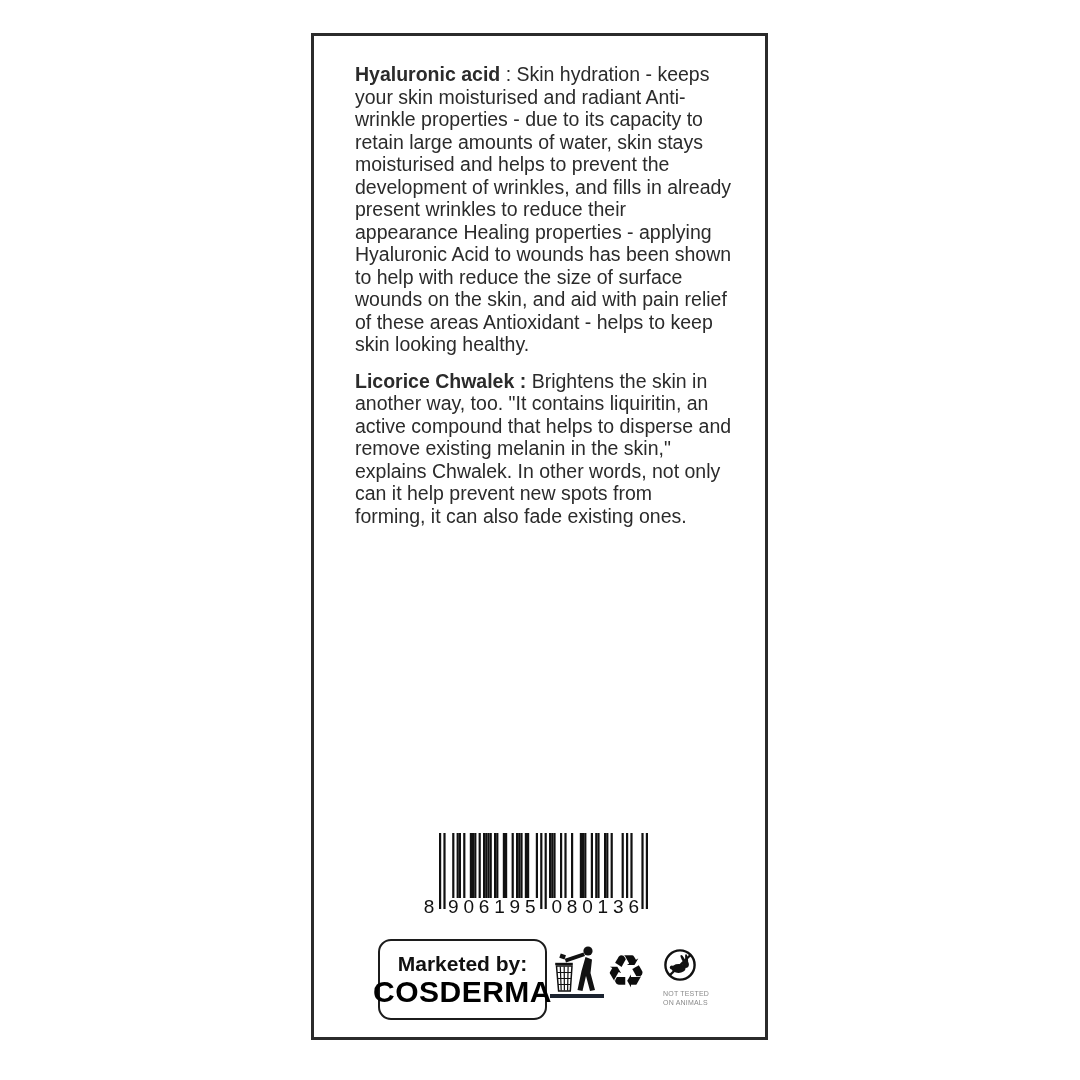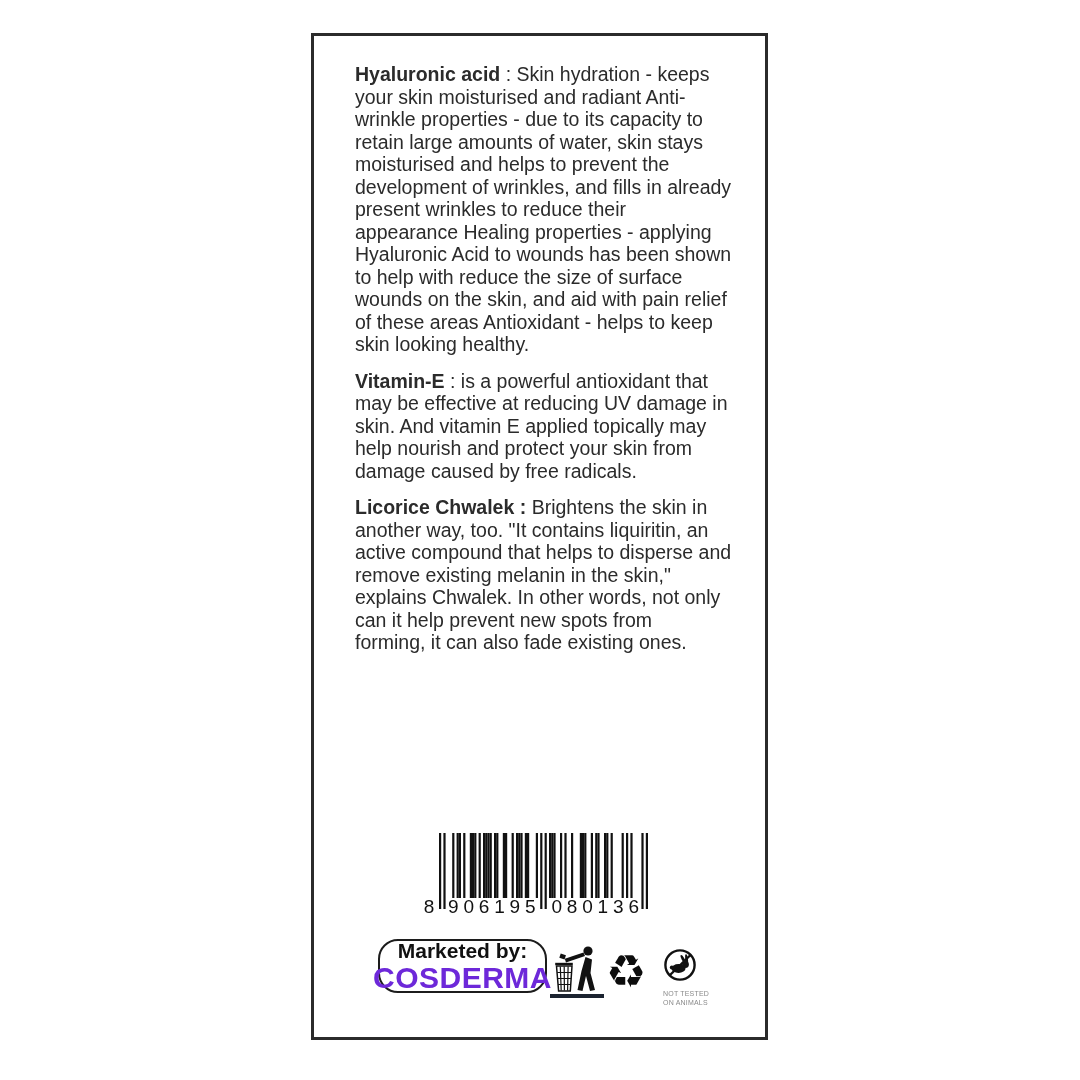--- a/index.html
+++ b/index.html
@@ -14,27 +14,27 @@
   }
   .inner{position:relative;width:100%;height:100%;}
   .textblock{
     position:absolute;left:31px;top:27px;width:420px;
     font-size:19.5px;line-height:22.5px;
   }
   .sec{margin:0 0 14px 10px;white-space:pre-line;}
   .sec b{font-weight:bold;}
   .barcode{position:absolute;left:99px;top:797px;}
   .marketed{
-    position:absolute;left:64px;top:903px;width:169px;height:54px;
-    border:2.5px solid #1c1c1c;border-radius:20px;background:#fff;
+    position:absolute;left:64px;top:903px;width:169px;height:81px;
+    border:2.5px solid #1c1c1c;border-radius:13px;background:#fff;
     display:flex;flex-direction:column;align-items:center;justify-content:center;
     box-sizing:border-box;
   }
   .m1{font-size:21px;font-weight:bold;color:#111;line-height:1.12;}
-  .m2{font-size:30px;color:#6d28d9;letter-spacing:.5px;line-height:1.05;font-weight:600;}
+  .m2{font-size:30px;color:#000000;letter-spacing:.5px;line-height:1.05;font-weight:600;}
   .tidyman{position:absolute;left:238px;top:909px;}
   .tidybar{position:absolute;left:236px;top:958px;width:54px;height:4px;background:#1b2330;}
   .recycle{position:absolute;left:292px;top:913px;font-size:45px;line-height:1;color:#0c0c0c;
     font-family:"DejaVu Sans","Liberation Sans",sans-serif;}
   .noanimal{position:absolute;left:349px;top:912px;width:74px;}
   .caption{font-size:7px;color:#8a8a8a;line-height:1.35;letter-spacing:.2px;margin-top:3px;}
 </style>
 </head>
 <body>
 
@@ -48,25 +48,20 @@
 retain large amounts of water, skin stays
 moisturised and helps to prevent the
 development of wrinkles, and fills in already
 present wrinkles to reduce their
 appearance Healing properties - applying
 Hyaluronic Acid to wounds has been shown
 to help with reduce the size of surface
 wounds on the skin, and aid with pain relief
 of these areas Antioxidant - helps to keep
 skin looking healthy.</span></p>
-      <p class="sec"><b>Vitamin-E</b><span> : </span><span>is a powerful antioxidant that
-may be effective at reducing UV damage in
-skin. And vitamin E applied topically may
-help nourish and protect your skin from
-damage caused by free radicals.</span></p>
       <p class="sec"><b>Licorice Chwalek :</b><span> </span><span>Brightens the skin in
 another way, too. "It contains liquiritin, an
 active compound that helps to disperse and
 remove existing melanin in the skin,"
 explains Chwalek. In other words, not only
 can it help prevent new spots from
 forming, it can also fade existing ones.</span></p>
     </div>
 
     <svg id="barcode" class="barcode" width="240" height="84" viewBox="0 0 240 84" aria-hidden="true">

